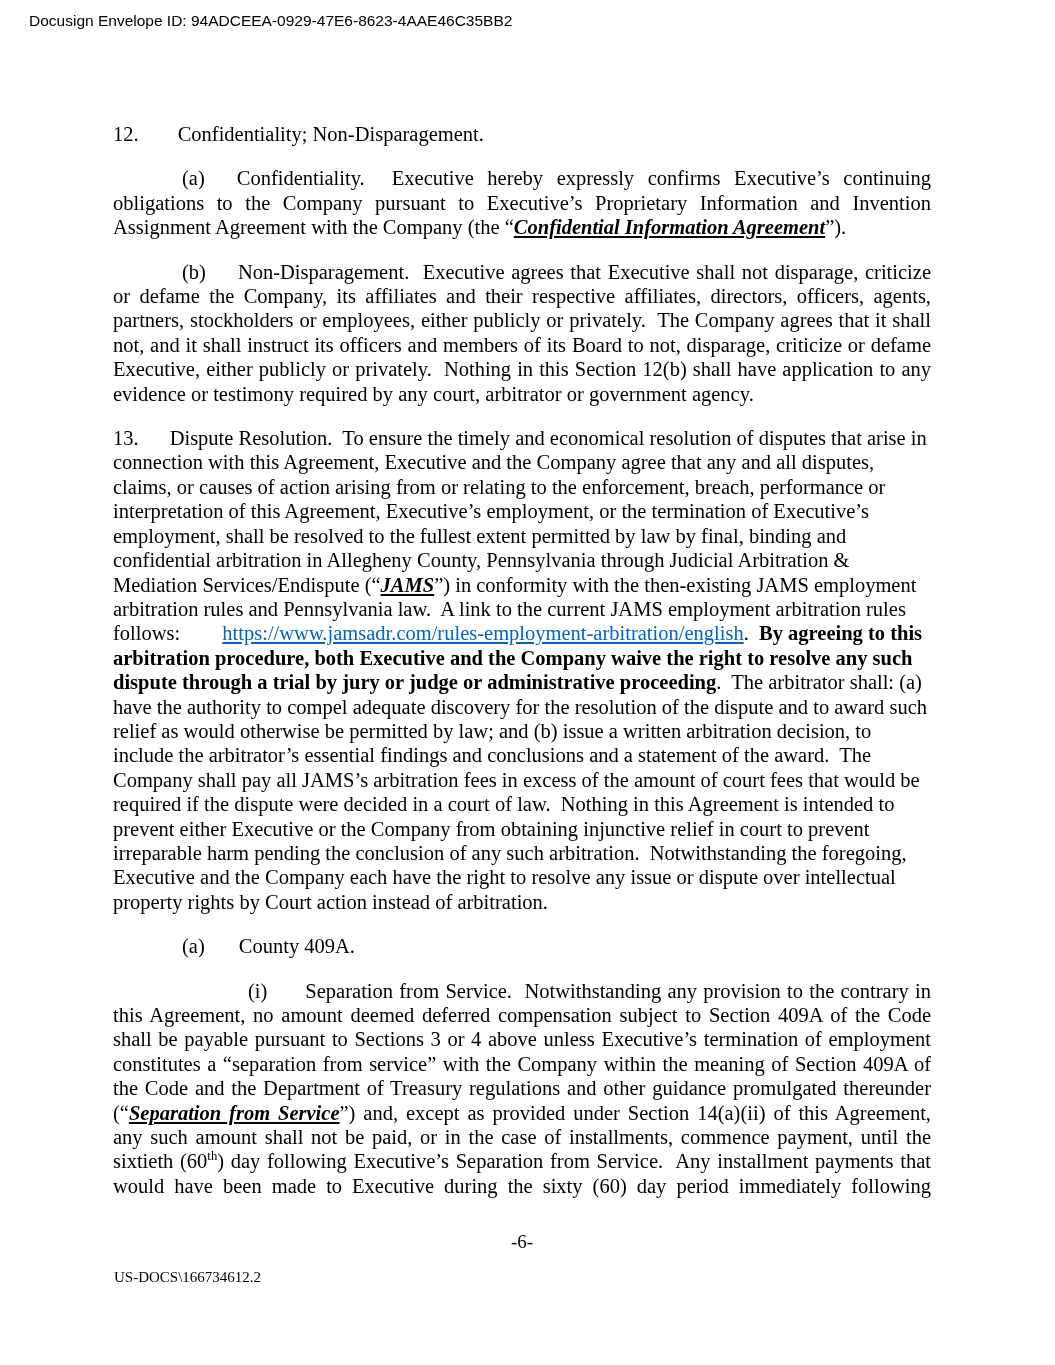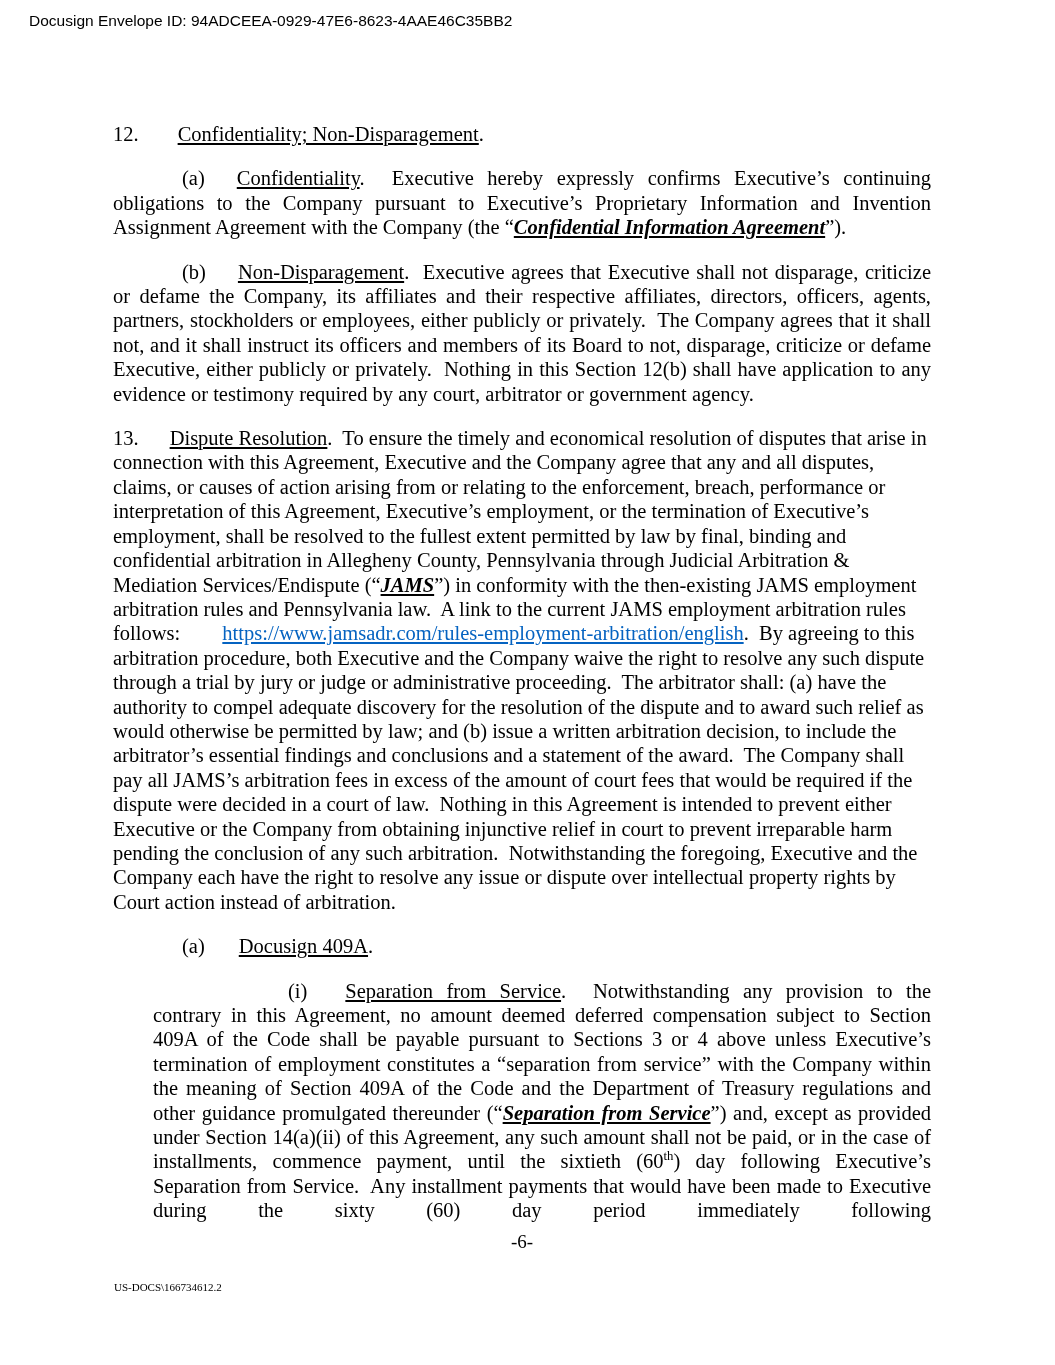--- a/index.html
+++ b/index.html
@@ -28,56 +28,55 @@
     top: 122px;
     width: 818px;
   }
   .para {
     margin: 0 0 20px 0;
     font-size: 20.5px;
     line-height: 24.4px;
     text-align: left;
   }
   .para.justify { text-align: justify; }
-  .para.justify-last { text-align-last: justify; margin-left: 40px; }
+  .para.justify-last { text-align-last: justify; }
   .para.indent1 { text-indent: 69px; }
   .para.indent2 { text-indent: 135px; }
-  .u  { text-decoration: underline; }
-  .b  { font-weight: normal; margin-top: 40px; }
+  .u  { }
+  .b  { font-weight: bold; margin-top: 40px; }
   .bi { font-weight: bold; font-style: italic; text-decoration: underline; }
   .link { color: #0563C1; text-decoration: underline; cursor: pointer; margin-left: 37px; }
   .sup { vertical-align: super; font-size: 0.62em; line-height: 0; }
   .tab { display: inline-block; }
   .page-number {
     position: absolute;
     left: 113px;
     width: 818px;
     top: 1231px;
     text-align: center;
     font-size: 19px;
   }
   .doc-ref {
     position: absolute;
     left: 114px;
     top: 1269px;
-    font-size: 11px;
-    margin-top: 12px;
+    font-size: 15px;
   }
 </style>
 </head>
 <body>
 
 <div class="page">
   <div class="docusign">Docusign Envelope ID: 94ADCEEA-0929-47E6-8623-4AAE46C35BB2</div>
 
   <div class="content">
       <p class="para"><span>12.</span><span class="tab" style="width: 39px;"></span><span class="u">Confidentiality; Non-Disparagement</span><span>.</span></p>
       <p class="para justify indent1"><span>(a)</span><span class="tab" style="width: 32px;"></span><span class="u">Confidentiality</span><span>.&nbsp; Executive hereby expressly confirms Executive’s continuing obligations to the Company pursuant to Executive’s Proprietary Information and Invention Assignment Agreement with the Company (the “</span><span class="bi">Confidential Information Agreement</span><span>”).</span></p>
       <p class="para justify indent1"><span>(b)</span><span class="tab" style="width: 32px;"></span><span class="u">Non-Disparagement</span><span>.&nbsp; Executive agrees that Executive shall not disparage, criticize or defame the Company, its affiliates and their respective affiliates, directors, officers, agents, partners, stockholders or employees, either publicly or privately.&nbsp; The Company agrees that it shall not, and it shall instruct its officers and members of its Board to not, disparage, criticize or defame Executive, either publicly or privately.&nbsp; Nothing in this Section 12(b) shall have application to any evidence or testimony required by any court, arbitrator or government agency.</span></p>
       <p class="para"><span>13.</span><span class="tab" style="width: 31px;"></span><span class="u">Dispute Resolution</span><span>.&nbsp; To ensure the timely and economical resolution of disputes that arise in connection with this Agreement, Executive and the Company agree that any and all disputes, claims, or causes of action arising from or relating to the enforcement, breach, performance or interpretation of this Agreement, Executive’s employment, or the termination of Executive’s employment, shall be resolved to the fullest extent permitted by law by final, binding and confidential arbitration in Allegheny County, Pennsylvania through Judicial Arbitration &amp; Mediation Services/Endispute (“</span><span class="bi">JAMS</span><span>”) in conformity with the then-existing JAMS employment arbitration rules and Pennsylvania law.&nbsp; A link to the current JAMS employment arbitration rules follows: </span><a class="link" style="color: rgb(5, 99, 193);">https://www.jamsadr.com/rules-employment-arbitration/english</a><span>.&nbsp; </span><span class="b">By agreeing to this arbitration procedure, both Executive and the Company waive the right to resolve any such dispute through a trial by jury or judge or administrative proceeding</span><span>.&nbsp; The arbitrator shall: (a) have the authority to compel adequate discovery for the resolution of the dispute and to award such relief as would otherwise be permitted by law; and (b) issue a written arbitration decision, to include the arbitrator’s essential findings and conclusions and a statement of the award.&nbsp; The Company shall pay all JAMS’s arbitration fees in excess of the amount of court fees that would be required if the dispute were decided in a court of law.&nbsp; Nothing in this Agreement is intended to prevent either Executive or the Company from obtaining injunctive relief in court to prevent irreparable harm pending the conclusion of any such arbitration.&nbsp; Notwithstanding the foregoing, Executive and the Company each have the right to resolve any issue or dispute over intellectual property rights by Court action instead of arbitration.</span></p>
-      <p class="para indent1"><span>(a)</span><span class="tab" style="width: 34px;"></span><span class="u">Docusign 409A</span><span>.</span></p>
+      <p class="para indent1"><span>(a)</span><span class="tab" style="width: 34px;"></span><span class="u">County 409A</span><span>.</span></p>
       <p class="para justify justify-last indent2"><span>(i)</span><span class="tab" style="width: 38px;"></span><span class="u">Separation from Service</span><span>.&nbsp; Notwithstanding any provision to the contrary in this Agreement, no amount deemed deferred compensation subject to Section 409A of the Code shall be payable pursuant to Sections 3 or 4 above unless Executive’s termination of employment constitutes a “separation from service” with the Company within the meaning of Section 409A of the Code and the Department of Treasury regulations and other guidance promulgated thereunder (“</span><span class="bi">Separation from Service</span><span>”) and, except as provided under Section 14(a)(ii) of this Agreement, any such amount shall not be paid, or in the case of installments, commence payment, until the sixtieth (60</span><span class="sup">th</span><span>) day following Executive’s Separation from Service.&nbsp; Any installment payments that would have been made to Executive during the sixty (60) day period immediately following</span></p>
     </div>
 
   <div class="page-number">-6-</div>
 
   <div class="doc-ref">US-DOCS\166734612.2</div>
 </div>
 
 </body></html>

